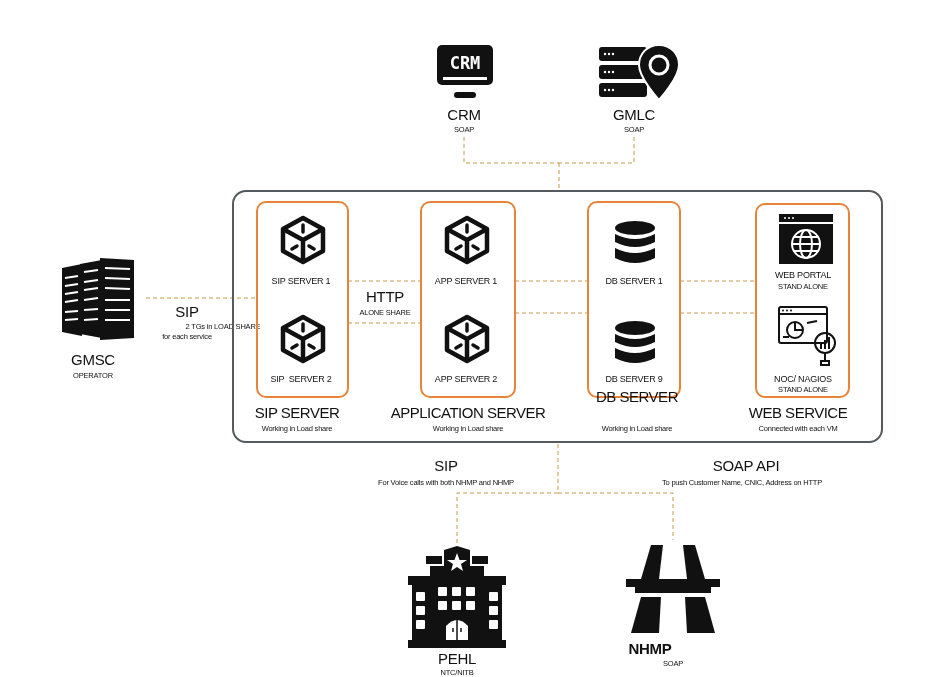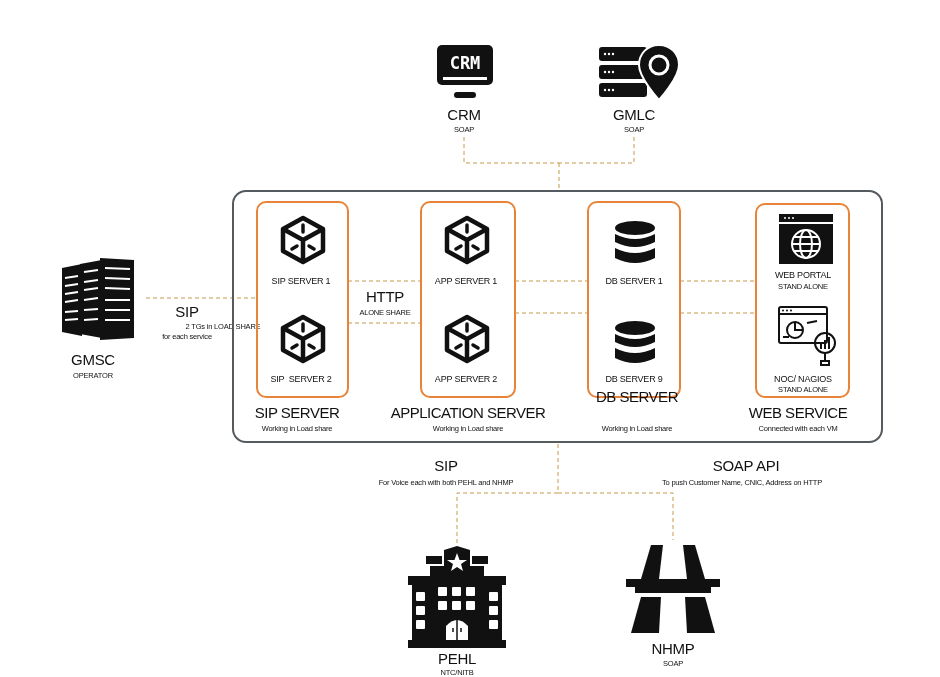--- a/index.html
+++ b/index.html
@@ -251,21 +251,21 @@
 <div class="lbl t-xl" style="left:297px;top:404px;">SIP SERVER</div>
 <div class="lbl t-xs" style="left:297px;top:424px;">Working in Load share</div>
 <div class="lbl t-xl" style="left:468px;top:404px;">APPLICATION SERVER</div>
 <div class="lbl t-xs" style="left:468px;top:424px;">Working in Load share</div>
 <div class="lbl t-xl" style="left:637px;top:388px;">DB SERVER</div>
 <div class="lbl t-xs" style="left:637px;top:424px;">Working in Load share</div>
 <div class="lbl t-xl" style="left:798px;top:404px;">WEB SERVICE</div>
 <div class="lbl t-xs" style="left:798px;top:424px;">Connected with each VM</div>
 
 <div class="lbl t-big" style="left:446px;top:457px;">SIP</div>
-<div class="lbl t-xs" style="left:446px;top:478px;">For Voice each with both PEHL and NHMP</div>
+<div class="lbl t-xs" style="left:446px;top:478px;">For Voice calls with both NHMP and NHMP</div>
 <div class="lbl t-big" style="left:706px;top:457px;margin-left:40px;">SOAP API</div>
 <div class="lbl t-xs" style="left:742px;top:478px;">To push Customer Name, CNIC, Address on HTTP</div>
 
 <div class="icon" style="left:406px;top:544px;">
   <svg width="102" height="106" viewBox="0 0 102 106">
       <g fill="#111">
     <path d="M51 2 L64 6 L64 22 Q64 32 51 38 Q38 32 38 22 L38 6 Z"></path>
     <rect x="20" y="12" width="16" height="8"></rect>
         <rect x="66" y="12" width="16" height="8"></rect>
     <rect x="24" y="22" width="54" height="80"></rect>
@@ -305,14 +305,14 @@
   <svg width="96" height="92" viewBox="0 0 96 92">
       <g fill="#111">
     <polygon points="26,2 38,2 34,36 16,36"></polygon>
         <polygon points="58,2 70,2 80,36 62,36"></polygon>
     <path d="M1 36 H95 V44 H86 V50 H10 V44 H1 Z"></path>
     <polygon points="16,54 36,54 34,90 6,90"></polygon>
         <polygon points="60,54 80,54 90,90 62,90"></polygon>
       </g>
     </svg>
 </div>
-<div class="lbl t-big" style="left:673px;top:640px;">NHMP</div>
+<div class="lbl t-big" style="left:650px;top:640px;font-weight:bold;">NHMP</div>
 <div class="lbl t-xs" style="left:673px;top:659px;">SOAP</div>
 
 </body></html>

